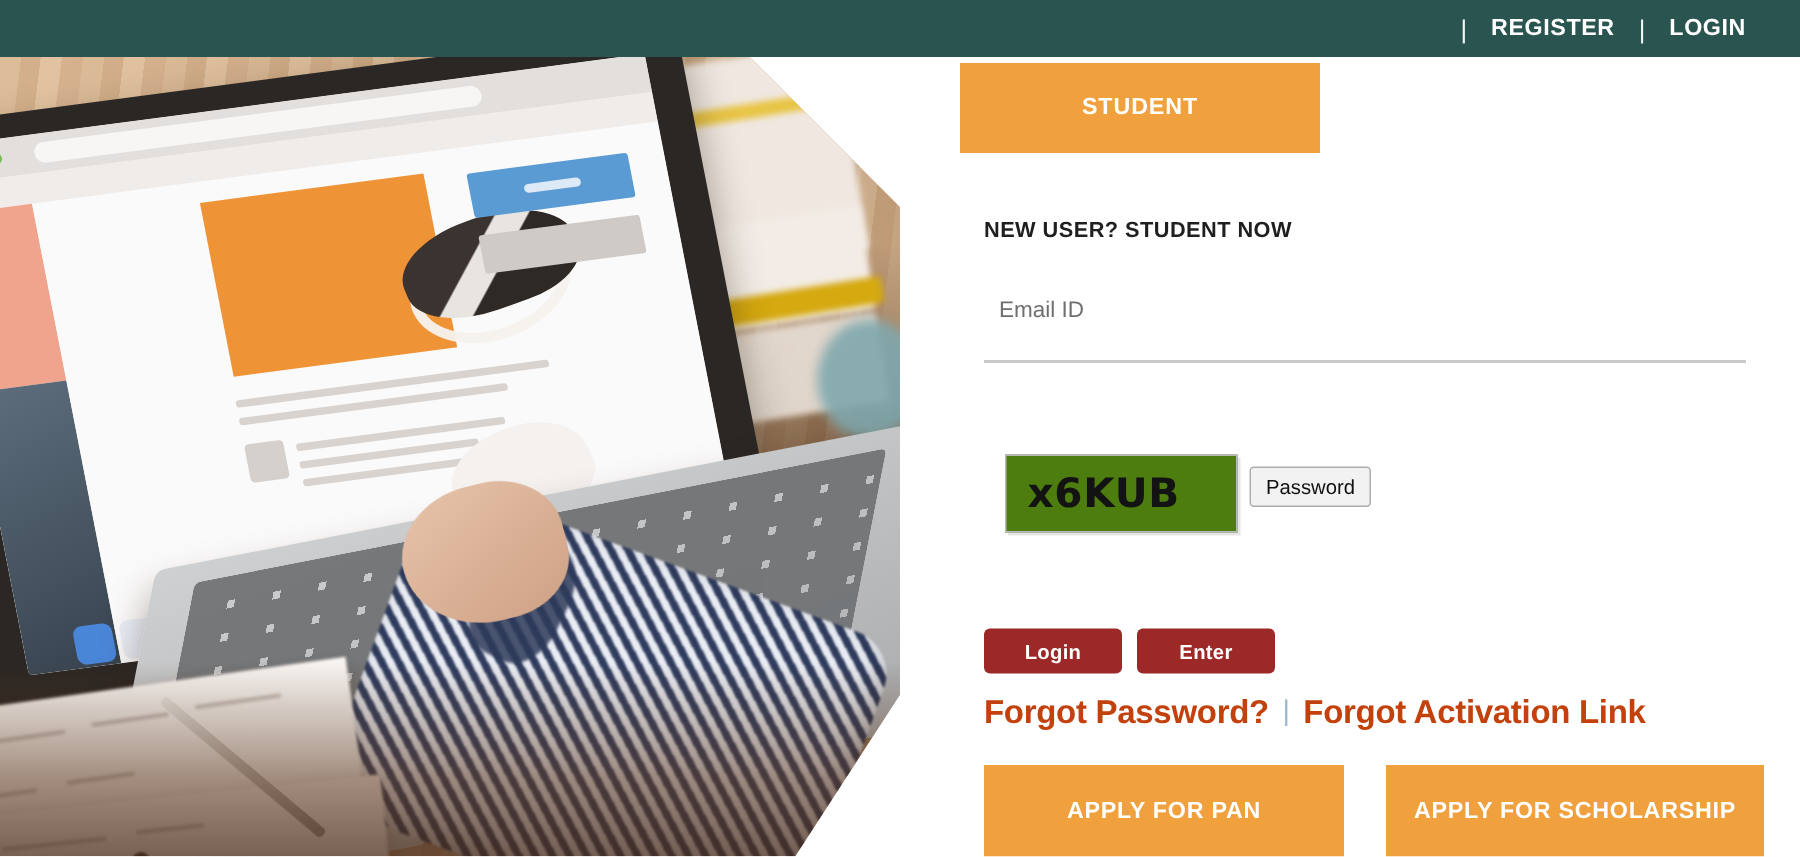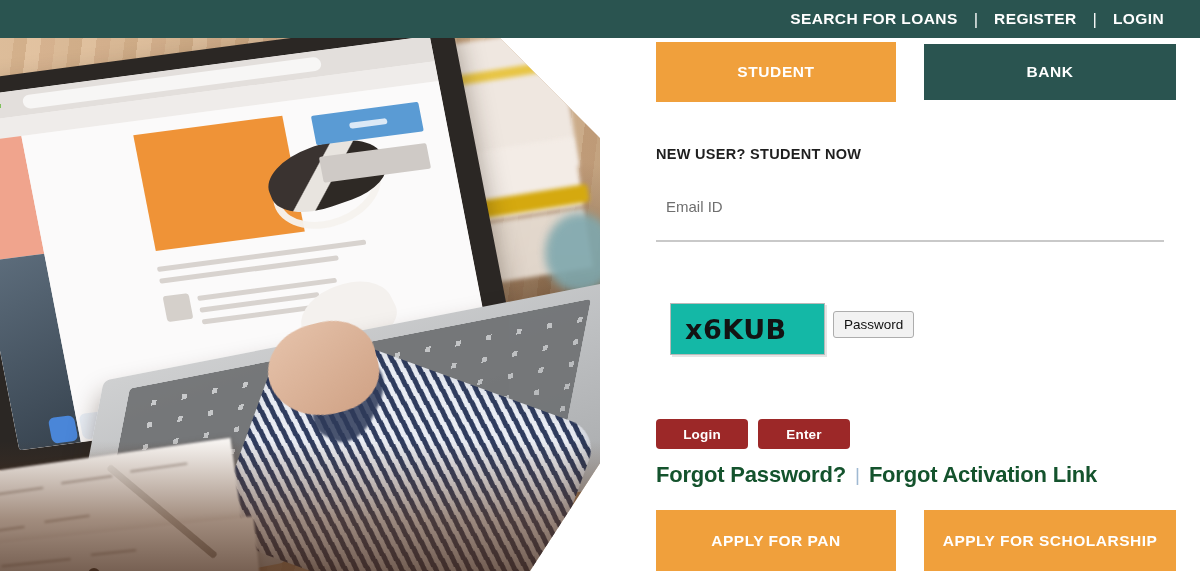--- a/index.html
+++ b/index.html
@@ -184,21 +184,21 @@
     transform: rotate(40deg); border-radius: 3px; filter: blur(.5px);
   }
   .pen-tip {
     position: absolute; left: 88px; top: 530px; width: 12px; height: 12px;
     background: #3a3632; border-radius: 50%; filter: blur(.6px);
   }
 
   
   .panel { position: absolute; left: 600px; top: 38px; width: 600px; height: 533px; background: #fff; }
 
-  .tabs { position: absolute; left: 56px; top: 4px; width: 520px; height: 64px; }
+  .tabs { position: absolute; left: 40px; top: 4px; width: 520px; height: 64px; }
   .tab {
     position: absolute; display: flex; align-items: center; justify-content: center;
     color: #ffffff; font-weight: bold; letter-spacing: .6px; cursor: pointer;
     font-size: 15.5px;
   }
   .tab-student { left: 0; top: 0; width: 240px; height: 60px; background: #f0a03c; }
   .tab-bank { left: 268px; top: 2px; width: 252px; height: 56px; background: #2a5450; }
 
   .register-note {
     position: absolute; left: 56px; top: 108px;
@@ -210,21 +210,21 @@
     display: block; font-size: 15px; color: #6f6f6f;
     padding: 0 0 25px 10px; font-weight: normal;
   }
   .field .fline { width: 100%; height: 2px; background: #c9c9c9; }
   .f-email { top: 160px; }
   .f-pass  { top: 218px; }
   .f-captcha { top: 332px; }
 
   .captcha-row { position: absolute; left: 70px; top: 265px; display: flex; align-items: flex-start; gap: 8px; }
   .captcha-box {
-    width: 155px; height: 52px; background: #14b8a6; border: 1px solid #b9b9b9;
+    width: 155px; height: 52px; background: #4d7c0f; border: 1px solid #b9b9b9;
     display: flex; align-items: center; padding-left: 14px;
     box-shadow: 2px 2px 0 rgba(0,0,0,.10);
   }
   .captcha-text {
     font-family: "DejaVu Sans", sans-serif; font-weight: bold; font-size: 27px;
     color: #131313; letter-spacing: .5px;
   }
   .refresh-btn {
     margin-top: 8px; background: #f2f2f2; border: 1px solid #adadad; border-radius: 3px;
     font-family: "Liberation Sans", sans-serif; font-size: 13.5px; color: #111;
@@ -233,21 +233,21 @@
 
   .action-row { position: absolute; left: 56px; top: 381px; display: flex; gap: 10px; }
   .abtn {
     width: 92px; height: 30px; background: #9c2828; color: #fff;
     border: none; border-radius: 4px; font-size: 13.5px; font-weight: bold;
     cursor: pointer; letter-spacing: .2px;
   }
 
   .links { position: absolute; left: 56px; top: 424px; display: flex; align-items: center; gap: 9px; }
   .link {
-    color: #14532d; font-size: 22px; font-weight: bold; text-decoration: none;
+    color: #c2410c; font-size: 22px; font-weight: bold; text-decoration: none;
     cursor: pointer; letter-spacing: -.2px;
   }
   .link-sep { color: #9fb9d2; font-size: 19px; }
 
   .apply-row { position: absolute; left: 56px; top: 472px; width: 520px; height: 61px; }
   .apply {
     position: absolute; top: 0; height: 61px; background: #f0a03c;
     display: flex; align-items: center; justify-content: center;
     color: #fff; font-weight: bold; font-size: 15.5px; letter-spacing: .5px;
     cursor: pointer;
@@ -255,21 +255,20 @@
   .apply-pan { left: 0; width: 240px; }
   .apply-sch { left: 268px; width: 252px; }
 </style>
 </head>
 <body>
 
 <div class="page">
 
   <div class="topbar">
     <nav class="nav">
-      <a class="nav-link">SEARCH FOR LOANS</a>
       <span class="nav-sep">|</span>
       <a class="nav-link">REGISTER</a>
       <span class="nav-sep">|</span>
       <a class="nav-link">LOGIN</a>
     </nav>
   </div>
 
   <div class="hero">
     <div class="hero-photo">
       <div class="desk"></div>
@@ -357,21 +356,20 @@
       <div class="pen"></div>
       <div class="pen-tip"></div>
       <div class="desk-dark"></div>
     </div>
   </div>
 
   <div class="panel">
 
     <div class="tabs">
       <div class="tab tab-student">STUDENT</div>
-      <div class="tab tab-bank">BANK</div>
     </div>
 
     <div class="register-note">NEW USER? STUDENT NOW</div>
 
     <div class="field f-email">
       <label class="flabel">Email ID</label>
       <div class="fline"></div>
     </div>
 
 

